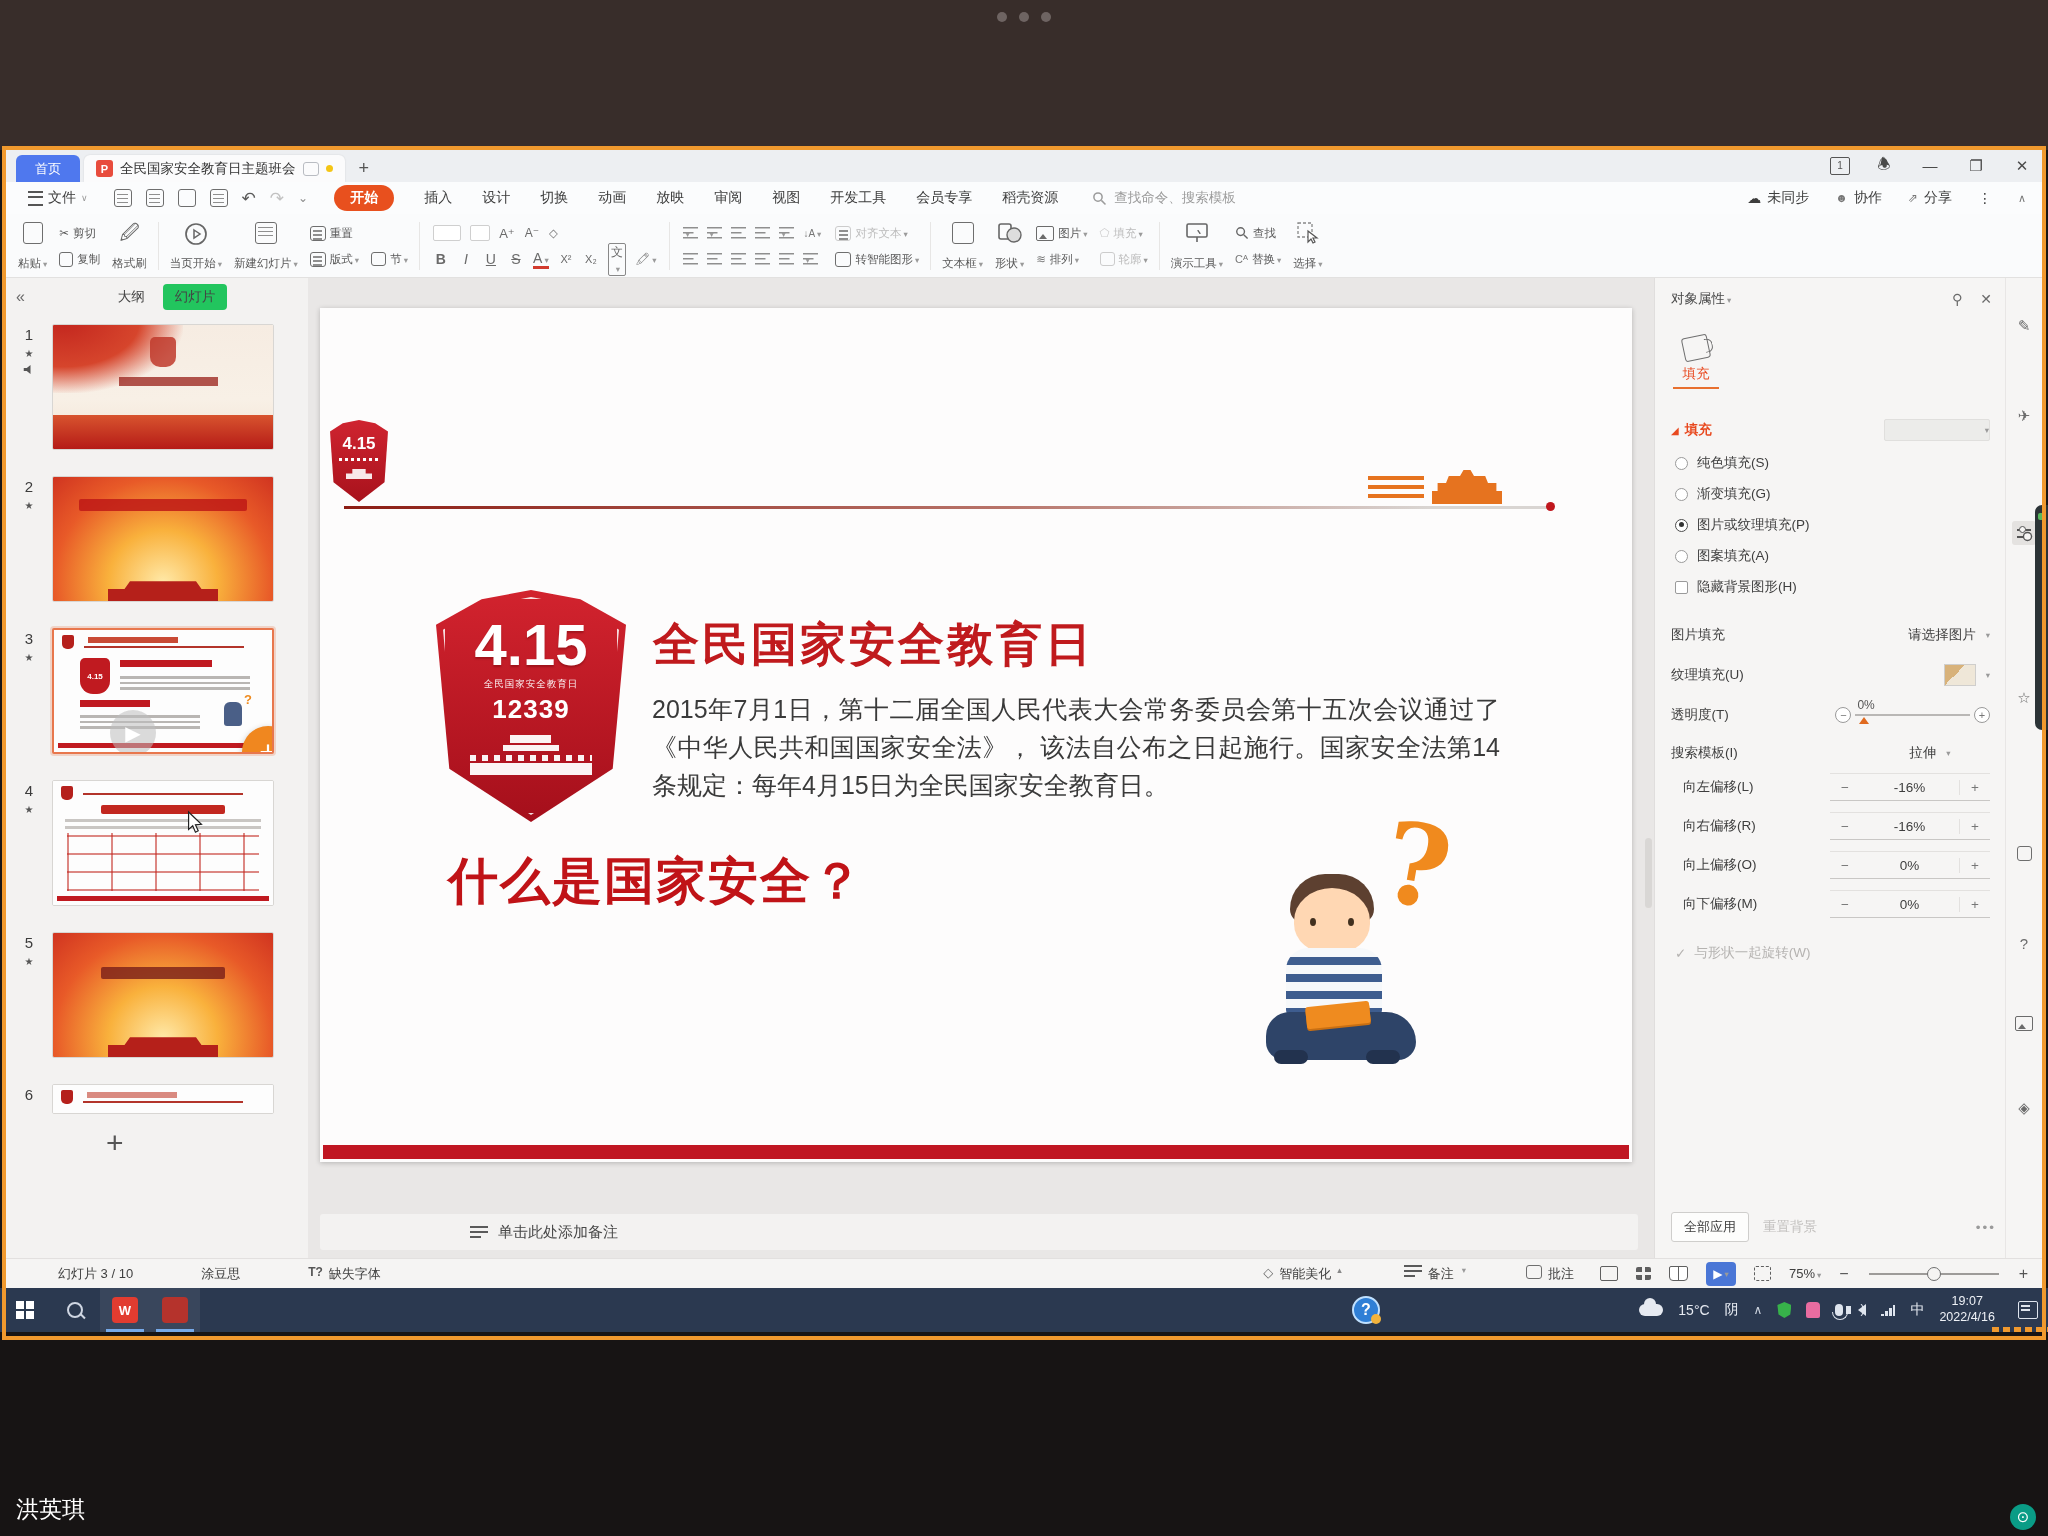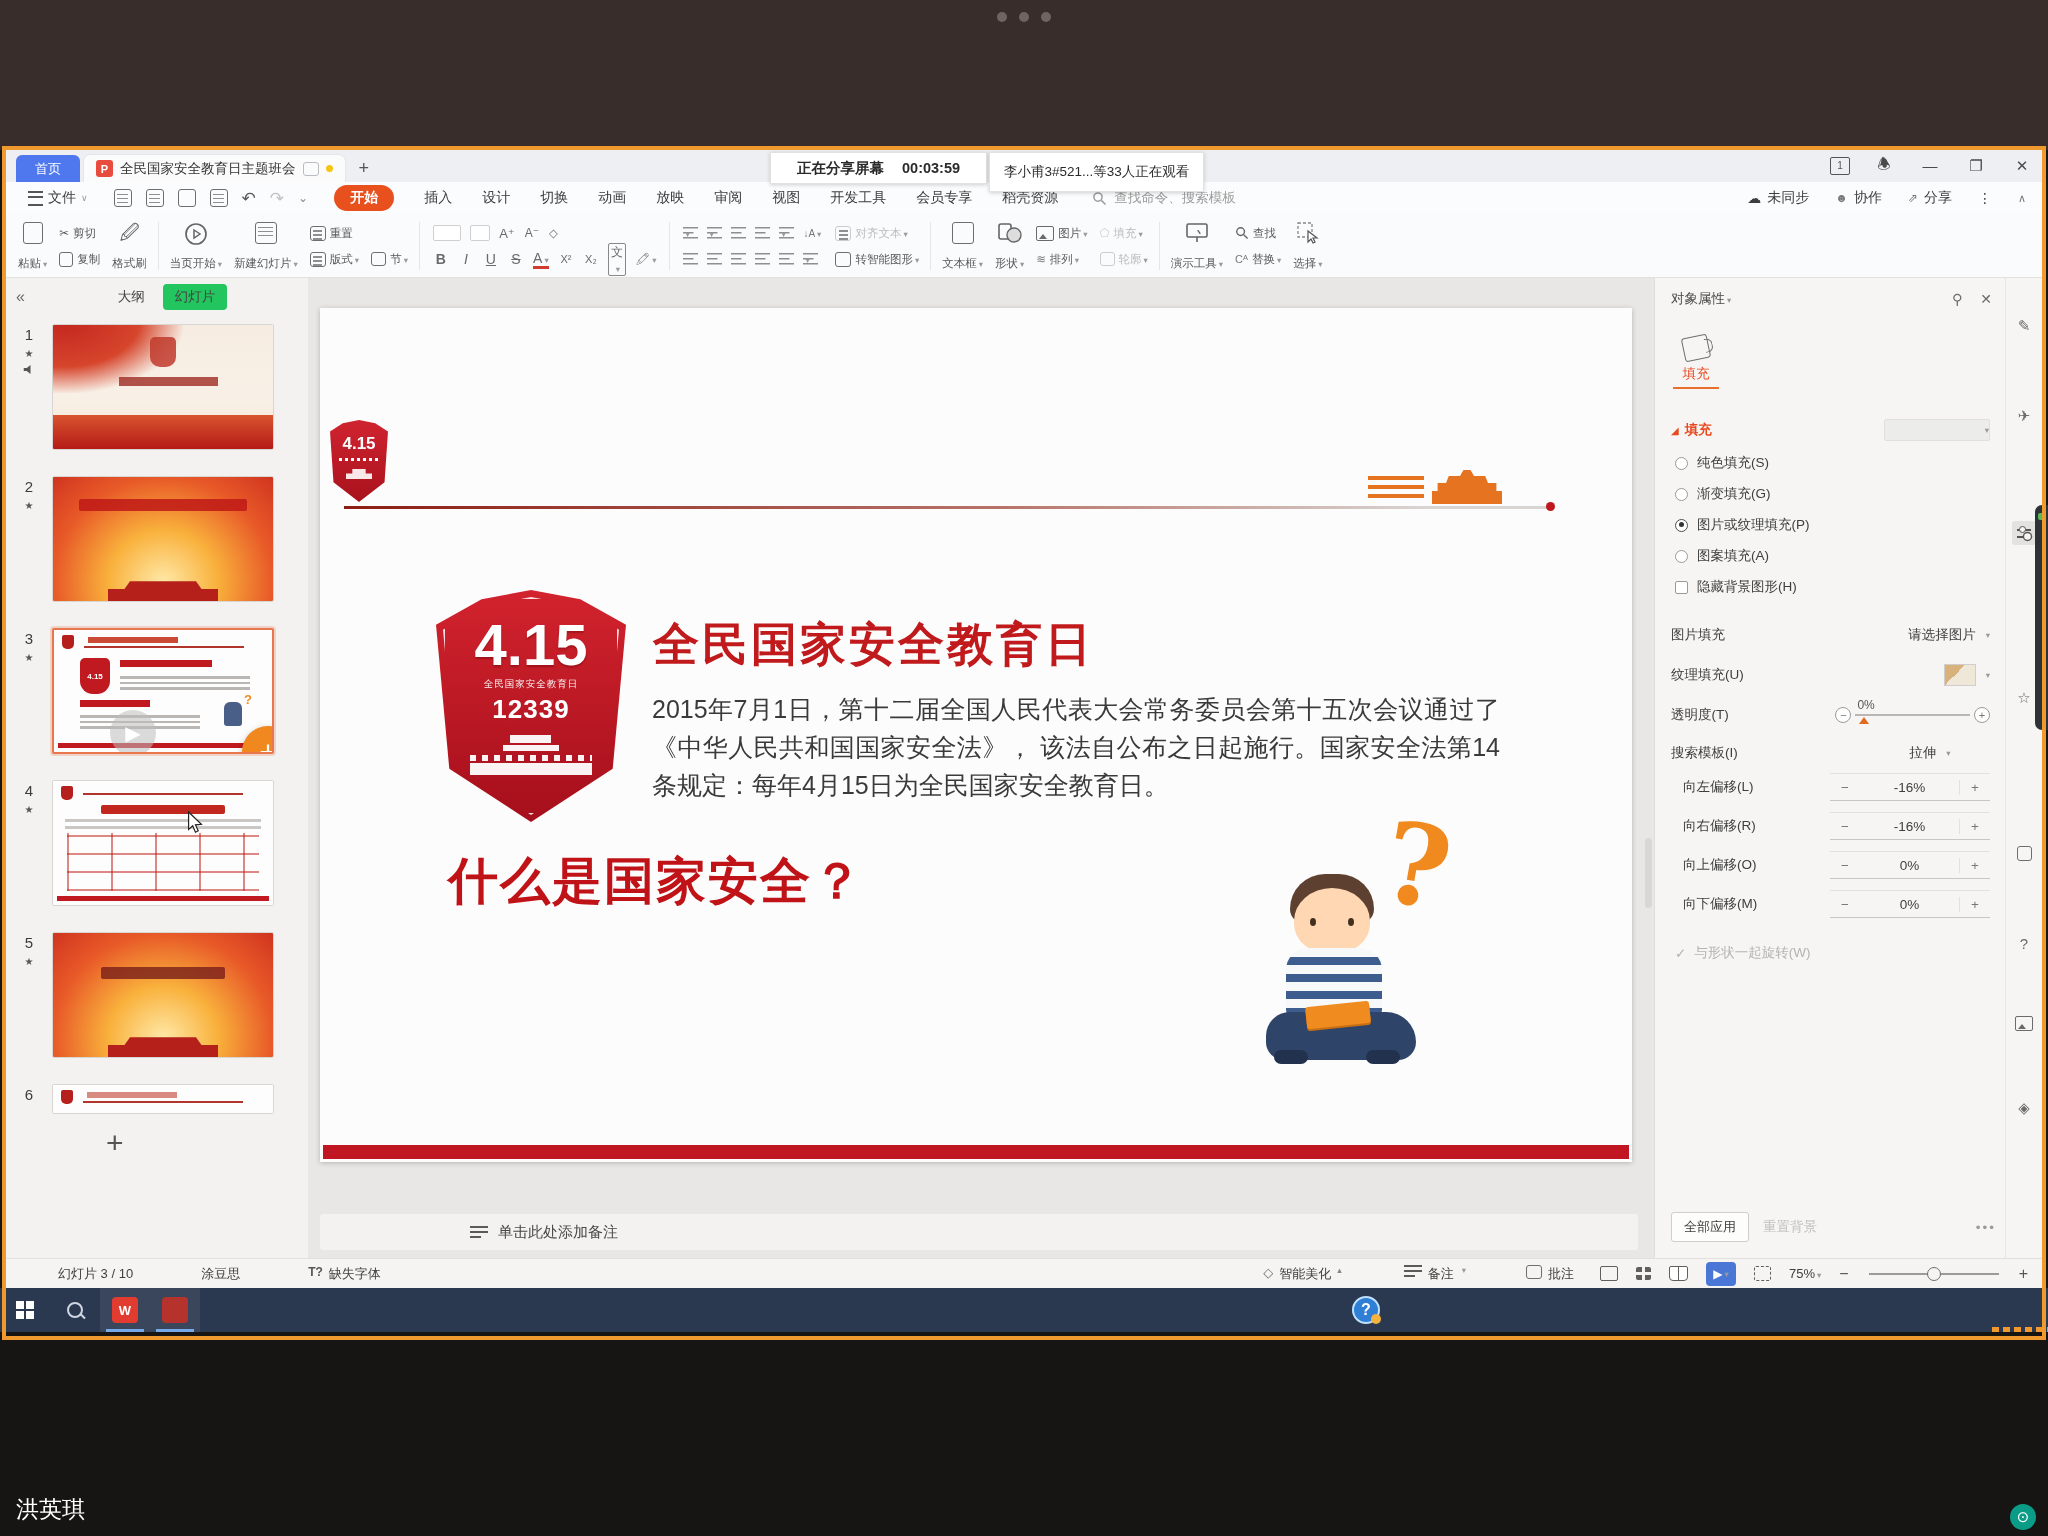--- a/index.html
+++ b/index.html
@@ -297,29 +297,20 @@
       </div>
     <div class="tab-doc">
       <span class="wpp-icon">P</span>
       <span>全民国家安全教育日主题班会</span>
       <span class="bubble-icon"></span>
       <span class="dot-unsaved"></span>
     </div>
     <div class="tab-add">+</div>
   </div>
 
-  <div id="share-banner">
-    <div class="banner-a">
-      <span>正在分享屏幕</span>
-      <span>00:03:59</span>
-    </div>
-    <div class="banner-b">
-      <span>李小甫3#521...等33人正在观看</span>
-    </div>
-  </div>
 
   <div id="win-controls">
     <span class="pages-ind">
         <span>1</span>
       </span>
     <span class="wc ci" data-char="🕭"></span>
     <span class="wc">—</span>
     <span class="wc">❐</span>
     <span class="wc">✕</span>
   </div>
@@ -908,19 +899,36 @@
     </div>
   <div class="tb-btn active">
       <span class="app-tile" style="background:#e23c30;">W</span>
     </div>
   <div class="tb-btn active">
       <span class="app-tile" style="background:#b5332c;"></span>
     </div>
   <div class="q-badge">
       <span>?</span>
     </div>
+  <div class="tray">
+    <span class="cloud-ic"></span>
+    <span>15°C</span>
+    <span>阴</span>
+    <span class="chev">∧</span>
+    <span class="shield-ic"></span>
+    <span class="pink-ic"></span>
+    <span class="mic-ic"></span>
+    <span class="spk-ic"></span>
+    <span class="net-ic"></span>
+    <span>中</span>
+    <span class="clock">
+      <span>19:07</span><br>
+      <span>2022/4/16</span>
+    </span>
+    <span class="note-panel"></span>
+  </div>
   <div class="tb-corner"></div>
 </div>
 
 <div id="presenter-name">洪英琪</div>
 <div id="corner-widget">
     <span>⊙</span>
   </div>
 
 </body></html>

